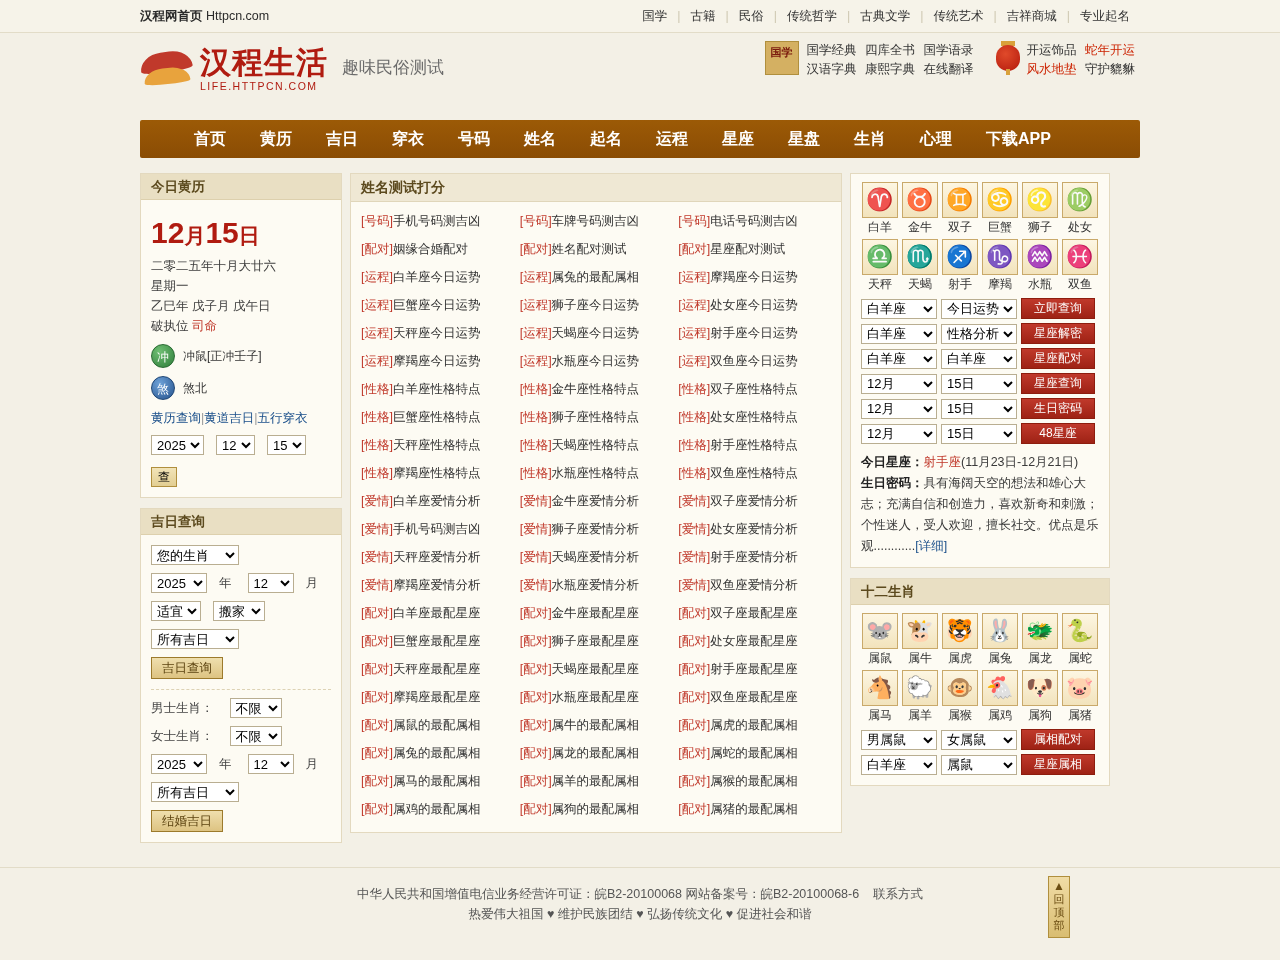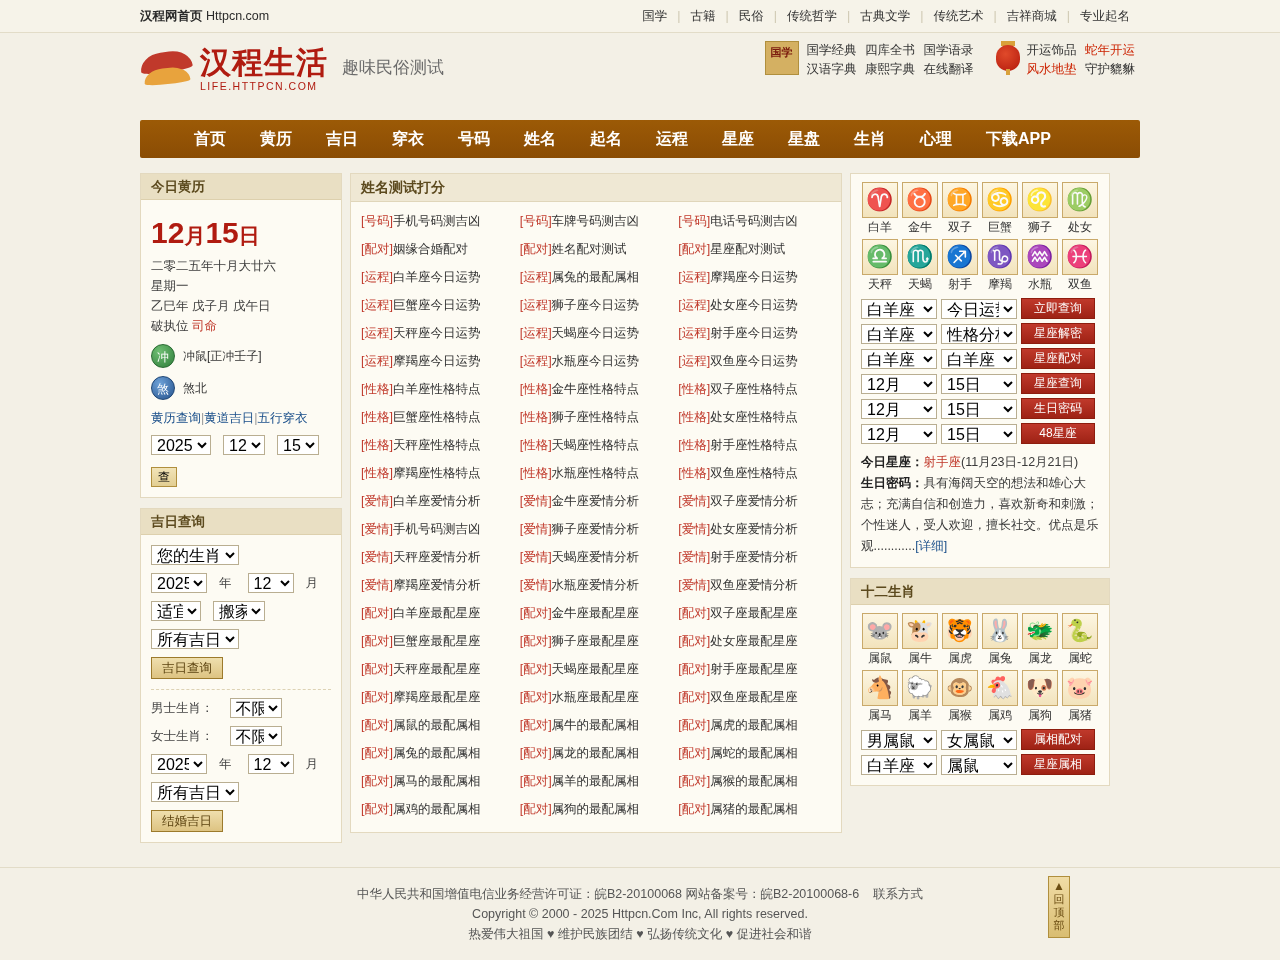--- a/index.html
+++ b/index.html
@@ -206,21 +206,21 @@
     line-height: 24px;
     margin-right: 8px;
     border: 1px solid #2a6b33;
   }
   .circ.blue { background: radial-gradient(circle at 35% 30%, #6ea2d8, #25528c); border-color:#1f4675; }
   .links-row { margin-top: 10px; font-size: 12.5px; }
   .links-row a { color: #1a4f8a; }
   .links-row span { color: #999; }
   select {
     font-family: "Liberation Sans", sans-serif;
-    font-size: 16px;
+    font-size: 13px;
     border: 1px solid #b9ae91;
     background: #fff;
     height: 20px;
     padding: 0 1px;
   }
   .row-inline { display: flex; align-items: center; margin-top: 8px; gap: 12px; flex-wrap: wrap; }
   .btn-sm {
     font-family: "Liberation Sans", sans-serif;
     font-size: 12px;
     border: 1px solid #b08f3d;
@@ -765,20 +765,19 @@
       </div>
     </div>
   </div>
 </div>
 
 <div class="footer">
   <div>
     <span>中华人民共和国增值电信业务经营许可证：皖B2-20100068 网站备案号：皖B2-20100068-6</span>
     &nbsp;&nbsp;&nbsp;<a>联系方式</a>
   </div>
-  <div>Copyright © 2000 - 2025 Httpcn.Com Inc, All rights reserved.</div>
   <div>热爱伟大祖国 ♥ 维护民族团结 ♥ 弘扬传统文化 ♥ 促进社会和谐</div>
 </div>
 
 <div class="gotop">
   <div class="arr">▲</div>
   <div>回<br>顶<br>部</div>
 </div>
 
 </body></html>

